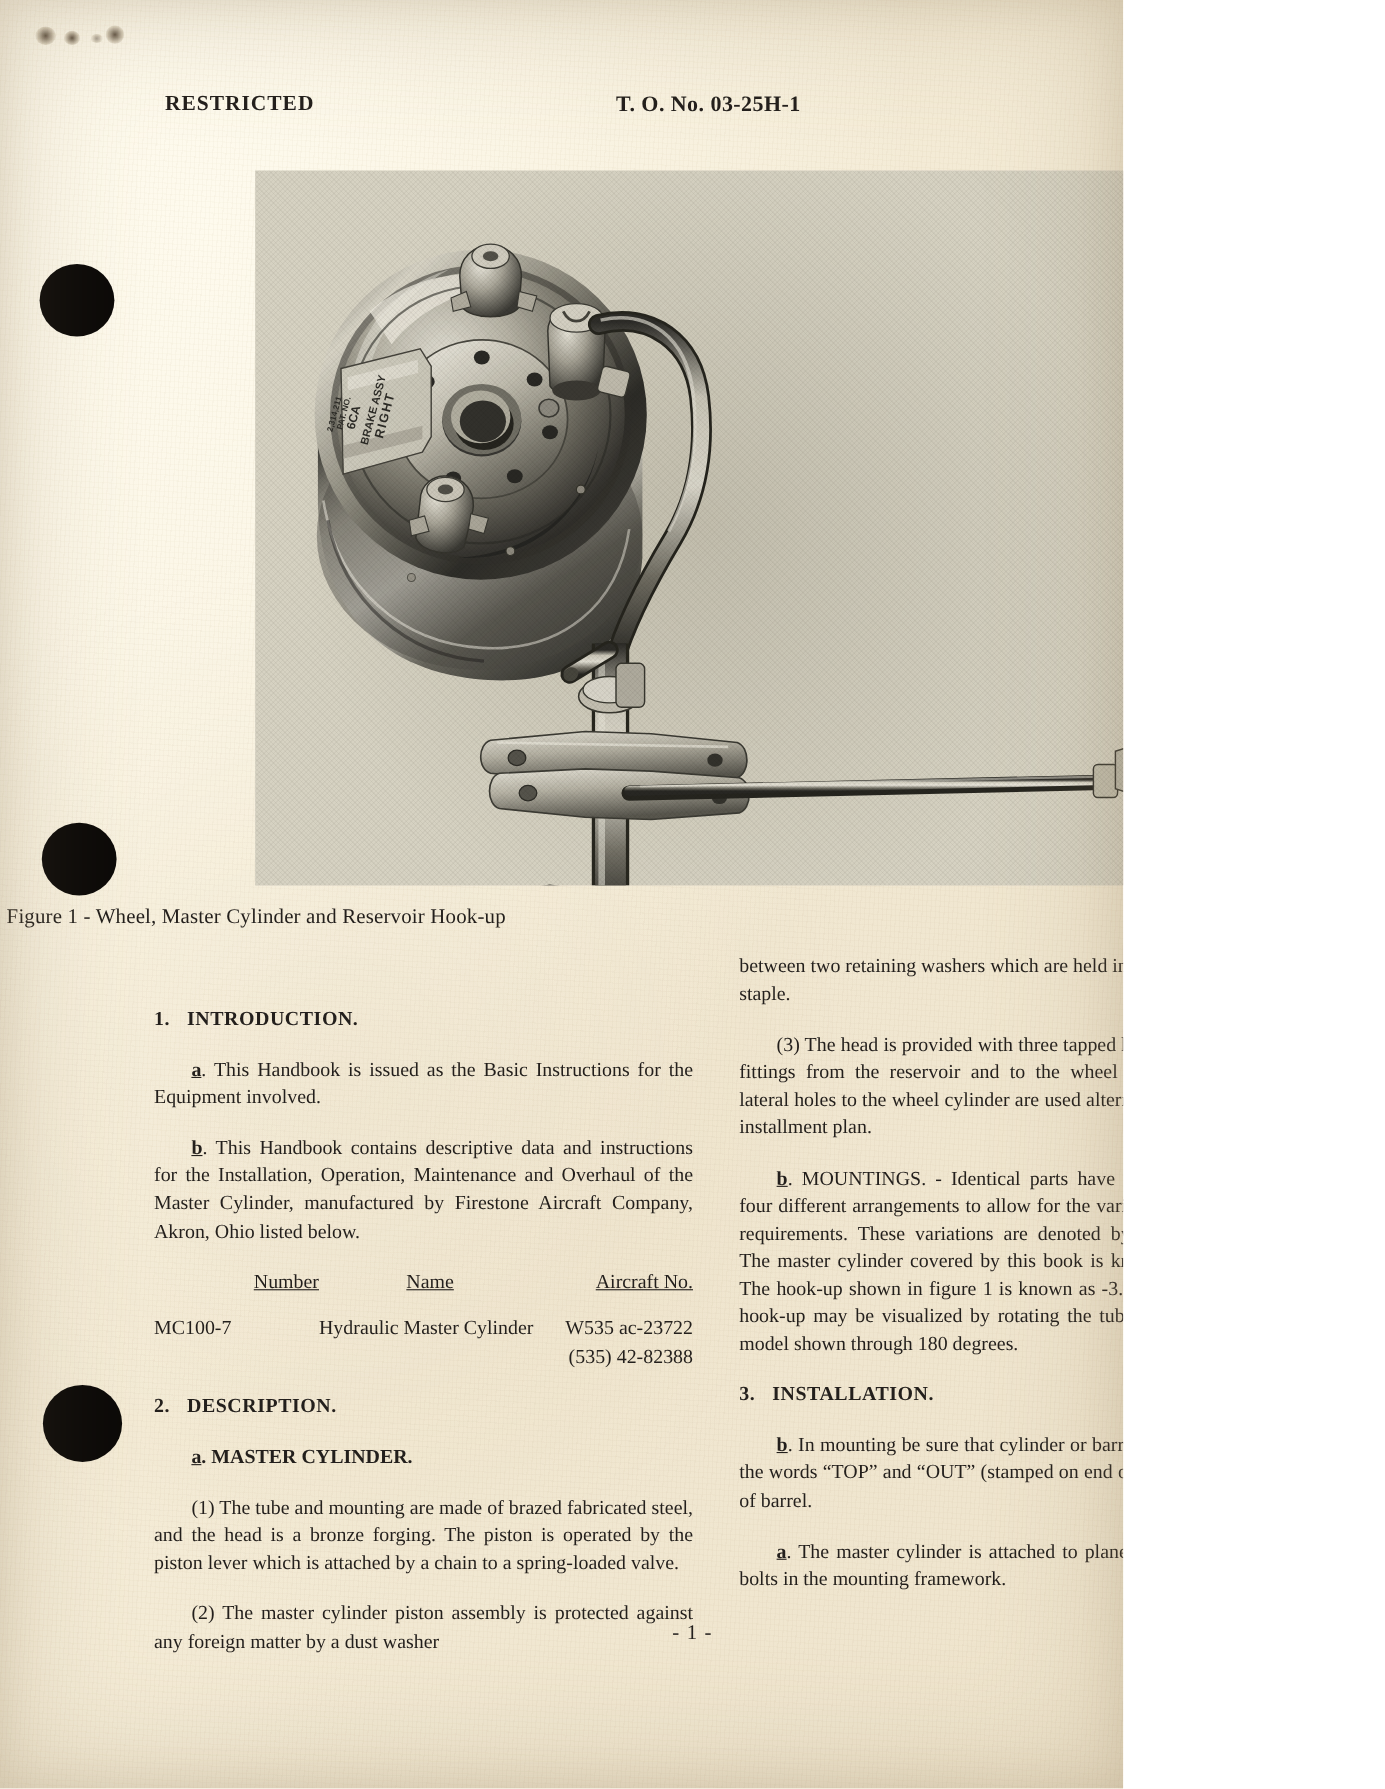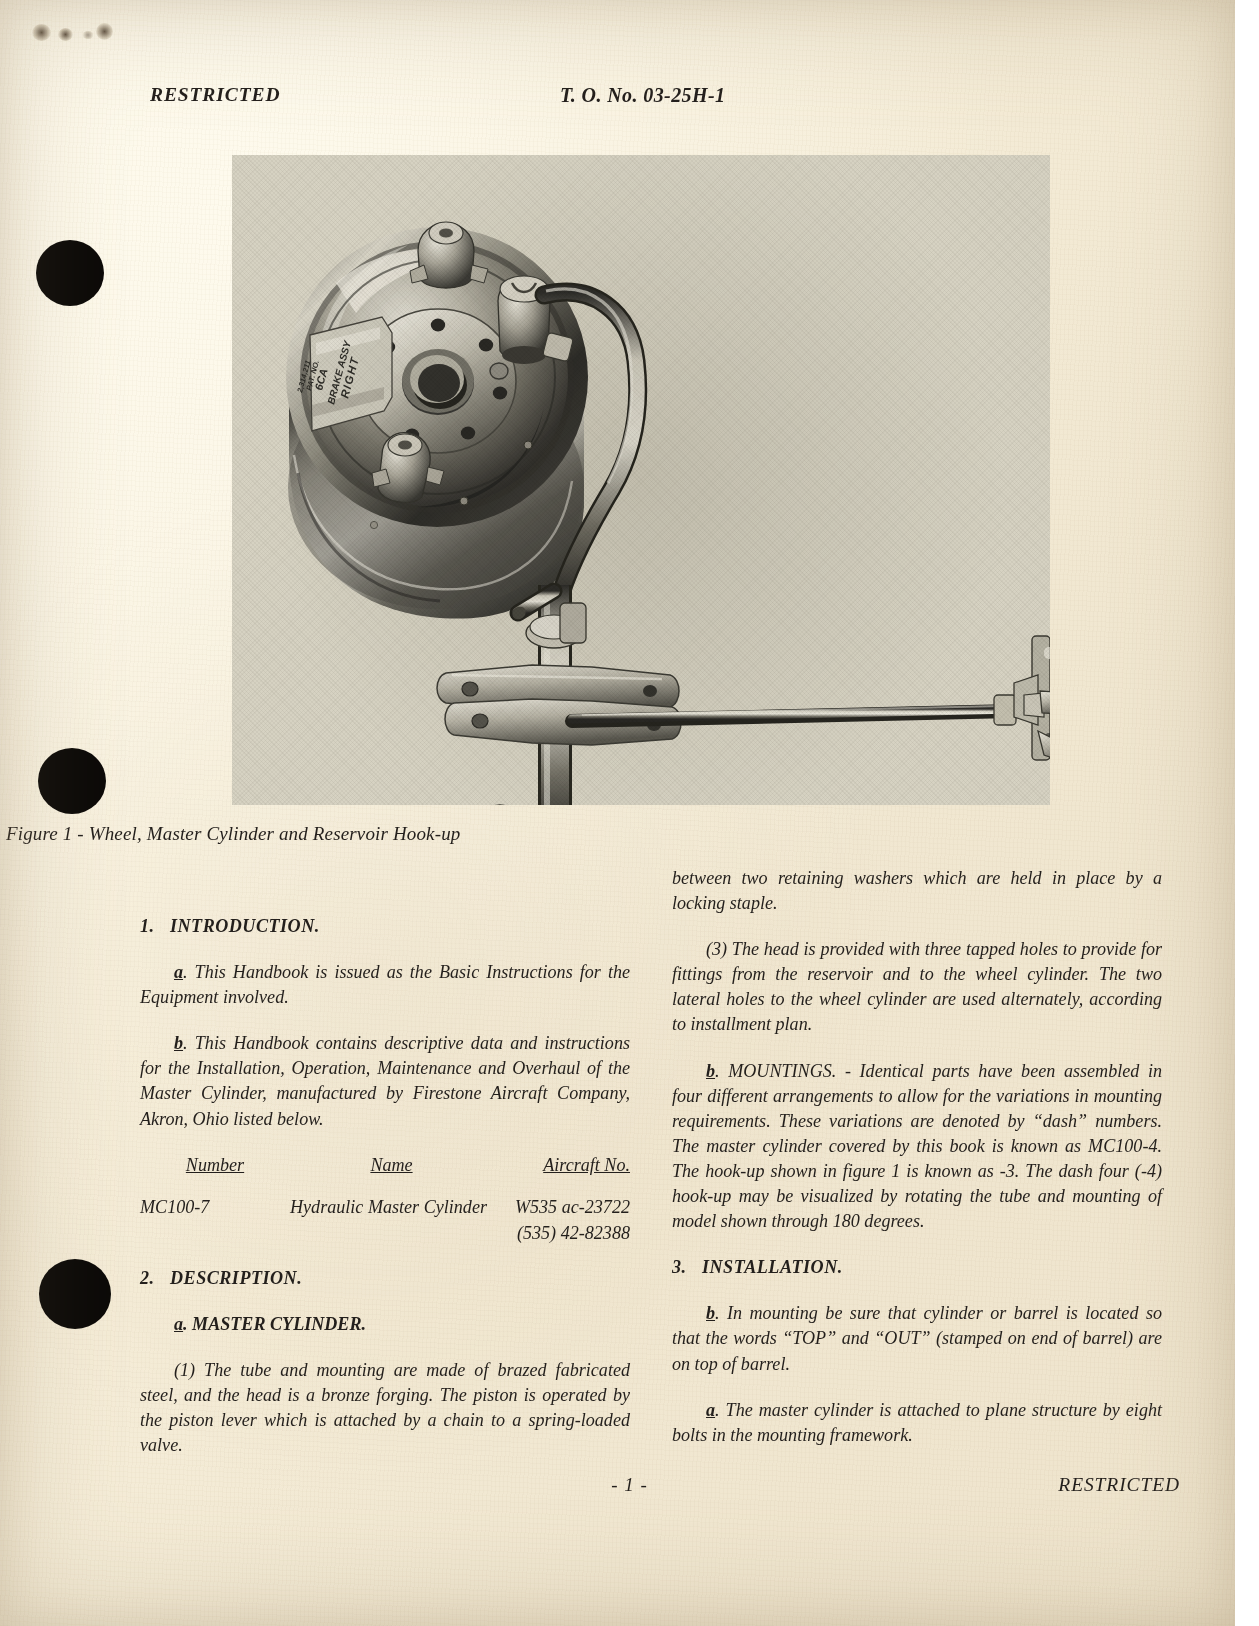--- a/index.html
+++ b/index.html
@@ -3,31 +3,30 @@
 <meta charset="utf-8">
 <title>T.O. No. 03-25H-1 Page 1</title>
 <style>
   html, body {
     margin: 0;
     padding: 0;
     background: #ffffff;
   }
   .page {
     position: relative;
-    width: 1235px;
+    width: 1021px;
     height: 1626px;
     background: #f4ecd8;
     background-image:
       radial-gradient(ellipse at 18% 12%, rgba(255,252,240,0.85) 0%, rgba(255,252,240,0) 55%),
       radial-gradient(ellipse at 82% 78%, rgba(238,228,206,0.55) 0%, rgba(238,228,206,0) 60%),
       linear-gradient(118deg, #faf3e2 0%, #f6eeda 30%, #f2e9d3 62%, #efe4cb 100%);
     overflow: hidden;
     font-family: "Liberation Serif", "DejaVu Serif", serif;
     color: #231f1c;
-    font-style: italic;
   }
   
   .grain {
     position: absolute;
     inset: 0;
     pointer-events: none;
     opacity: .55;
     background-image:
       repeating-linear-gradient(93deg, rgba(190,175,145,0.10) 0px, rgba(190,175,145,0.10) 1px, rgba(0,0,0,0) 1px, rgba(0,0,0,0) 4px),
       repeating-linear-gradient(3deg, rgba(175,160,130,0.07) 0px, rgba(175,160,130,0.07) 1px, rgba(0,0,0,0) 1px, rgba(0,0,0,0) 5px),
@@ -153,21 +152,21 @@
   .listing {
     width: 100%;
     border-collapse: collapse;
     margin: 2px 0 20px 0;
     font-size: 18.1px;
   }
   .listing th {
     font-weight: normal;
     text-decoration: underline;
     padding: 0 0 17px 0;
-    text-align: center;
+    text-align: right;
     white-space: nowrap;
   }
   .listing th.c-num  { width: 150px; }
   .listing th.c-name { width: 190px; text-align: center; padding-left: 6px; }
   .listing th.c-ctr  { text-align: right; }
   .listing td { padding: 0; vertical-align: top; white-space: nowrap; }
   .listing td.c-ctr { text-align: right; }
   .listing tr.second td { padding-top: 1px; }
 
   
@@ -500,20 +499,21 @@
     </table>
 
     <div class="sechead">
       <span class="num">2.</span><span>DESCRIPTION.</span>
     </div>
 
     <p><span class="indent"></span><span class="subhead-u">a</span><span class="bold">.  MASTER CYLINDER.</span></p>
 
     <p><span class="indent"></span><span>(1)</span><span> The tube and mounting are made of brazed fabricated steel, and the head is a bronze forging. The piston is operated by the piston lever which is attached by a chain to a spring-loaded valve.</span></p>
 
+    <p><span class="indent"></span><span>(2)</span><span> The master cylinder piston assembly is protected against any foreign matter by a dust washer</span></p>
   </div>
 
   <div class="col right">
 
     <p>between two retaining washers which are held in place by a locking staple.</p>
 
     <p><span class="indent"></span><span>(3)</span><span> The head is provided with three tapped holes to provide for fittings from the reservoir and to the wheel cylinder. The two lateral holes to the wheel cylinder are used alternately, according to installment plan.</span></p>
 
     <p><span class="indent"></span><span class="subhead-u">b</span><span>.  MOUNTINGS. - Identical parts have been assembled in four different arrangements to allow for the variations in mounting requirements. These variations are denoted by “dash” numbers. The master cylinder covered by this book is known as MC100-4. The hook-up shown in figure 1 is known as -3. The dash four (-4) hook-up may be visualized by rotating the tube and mounting of model shown through 180 degrees.</span></p>
 

